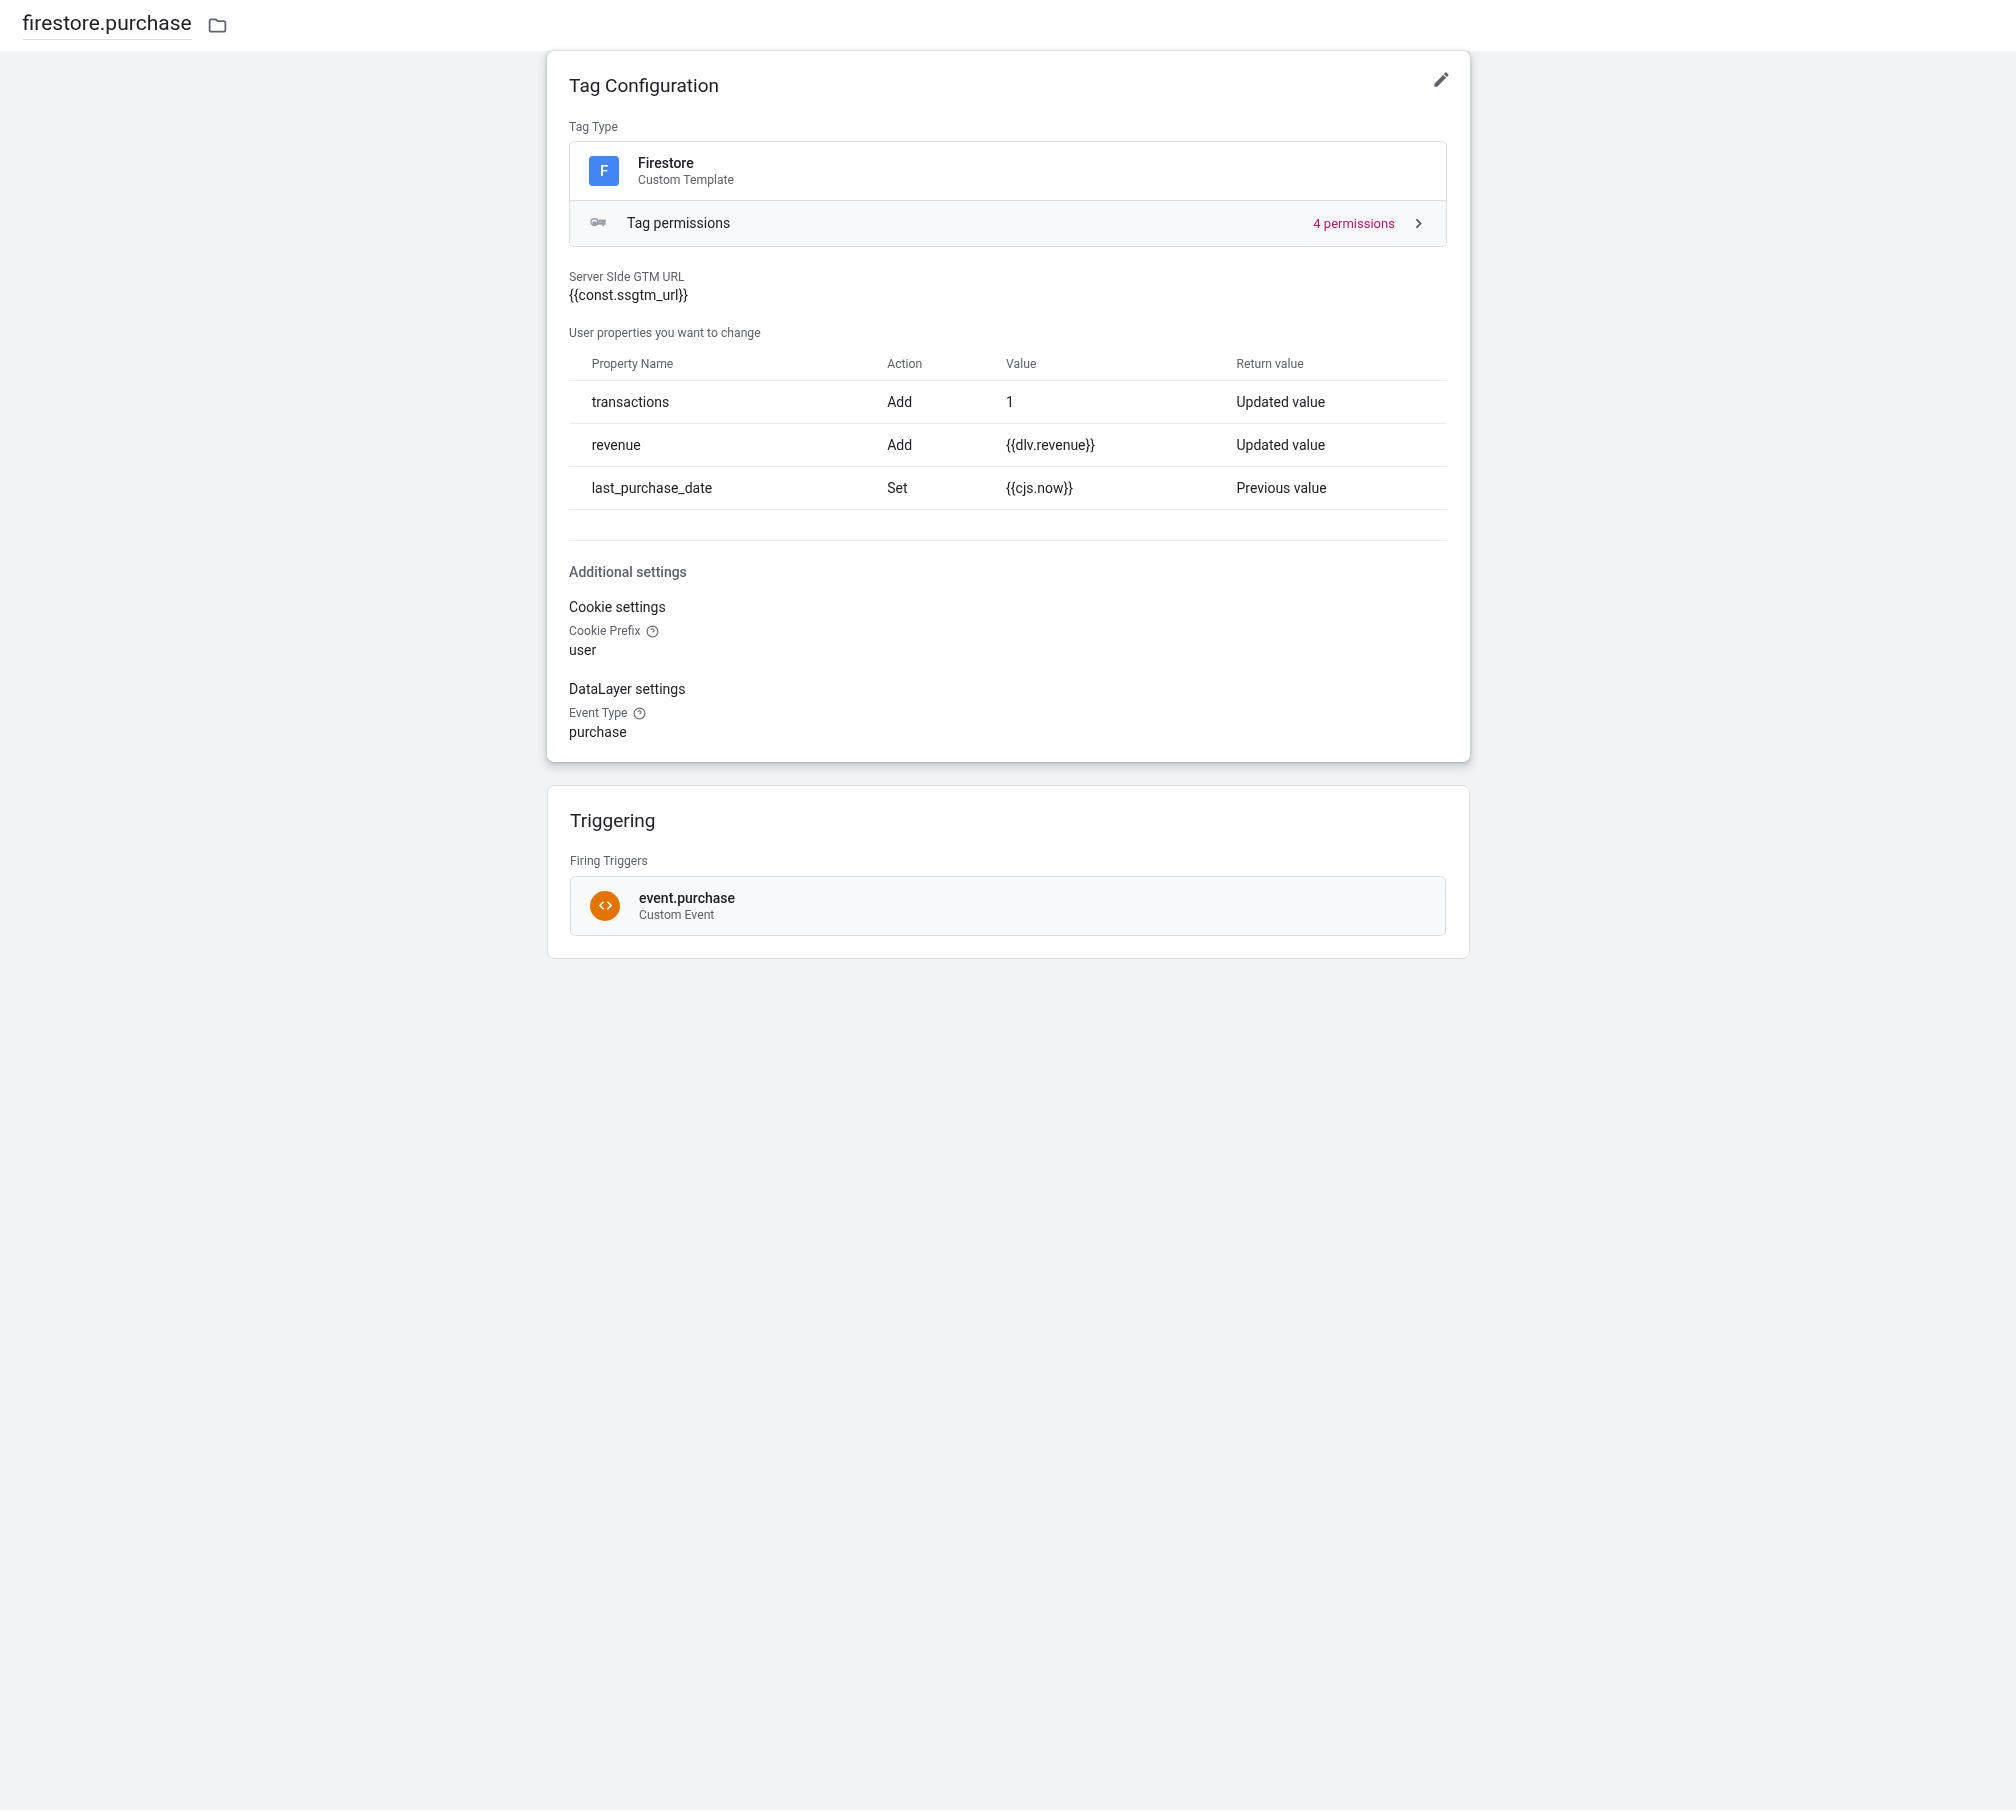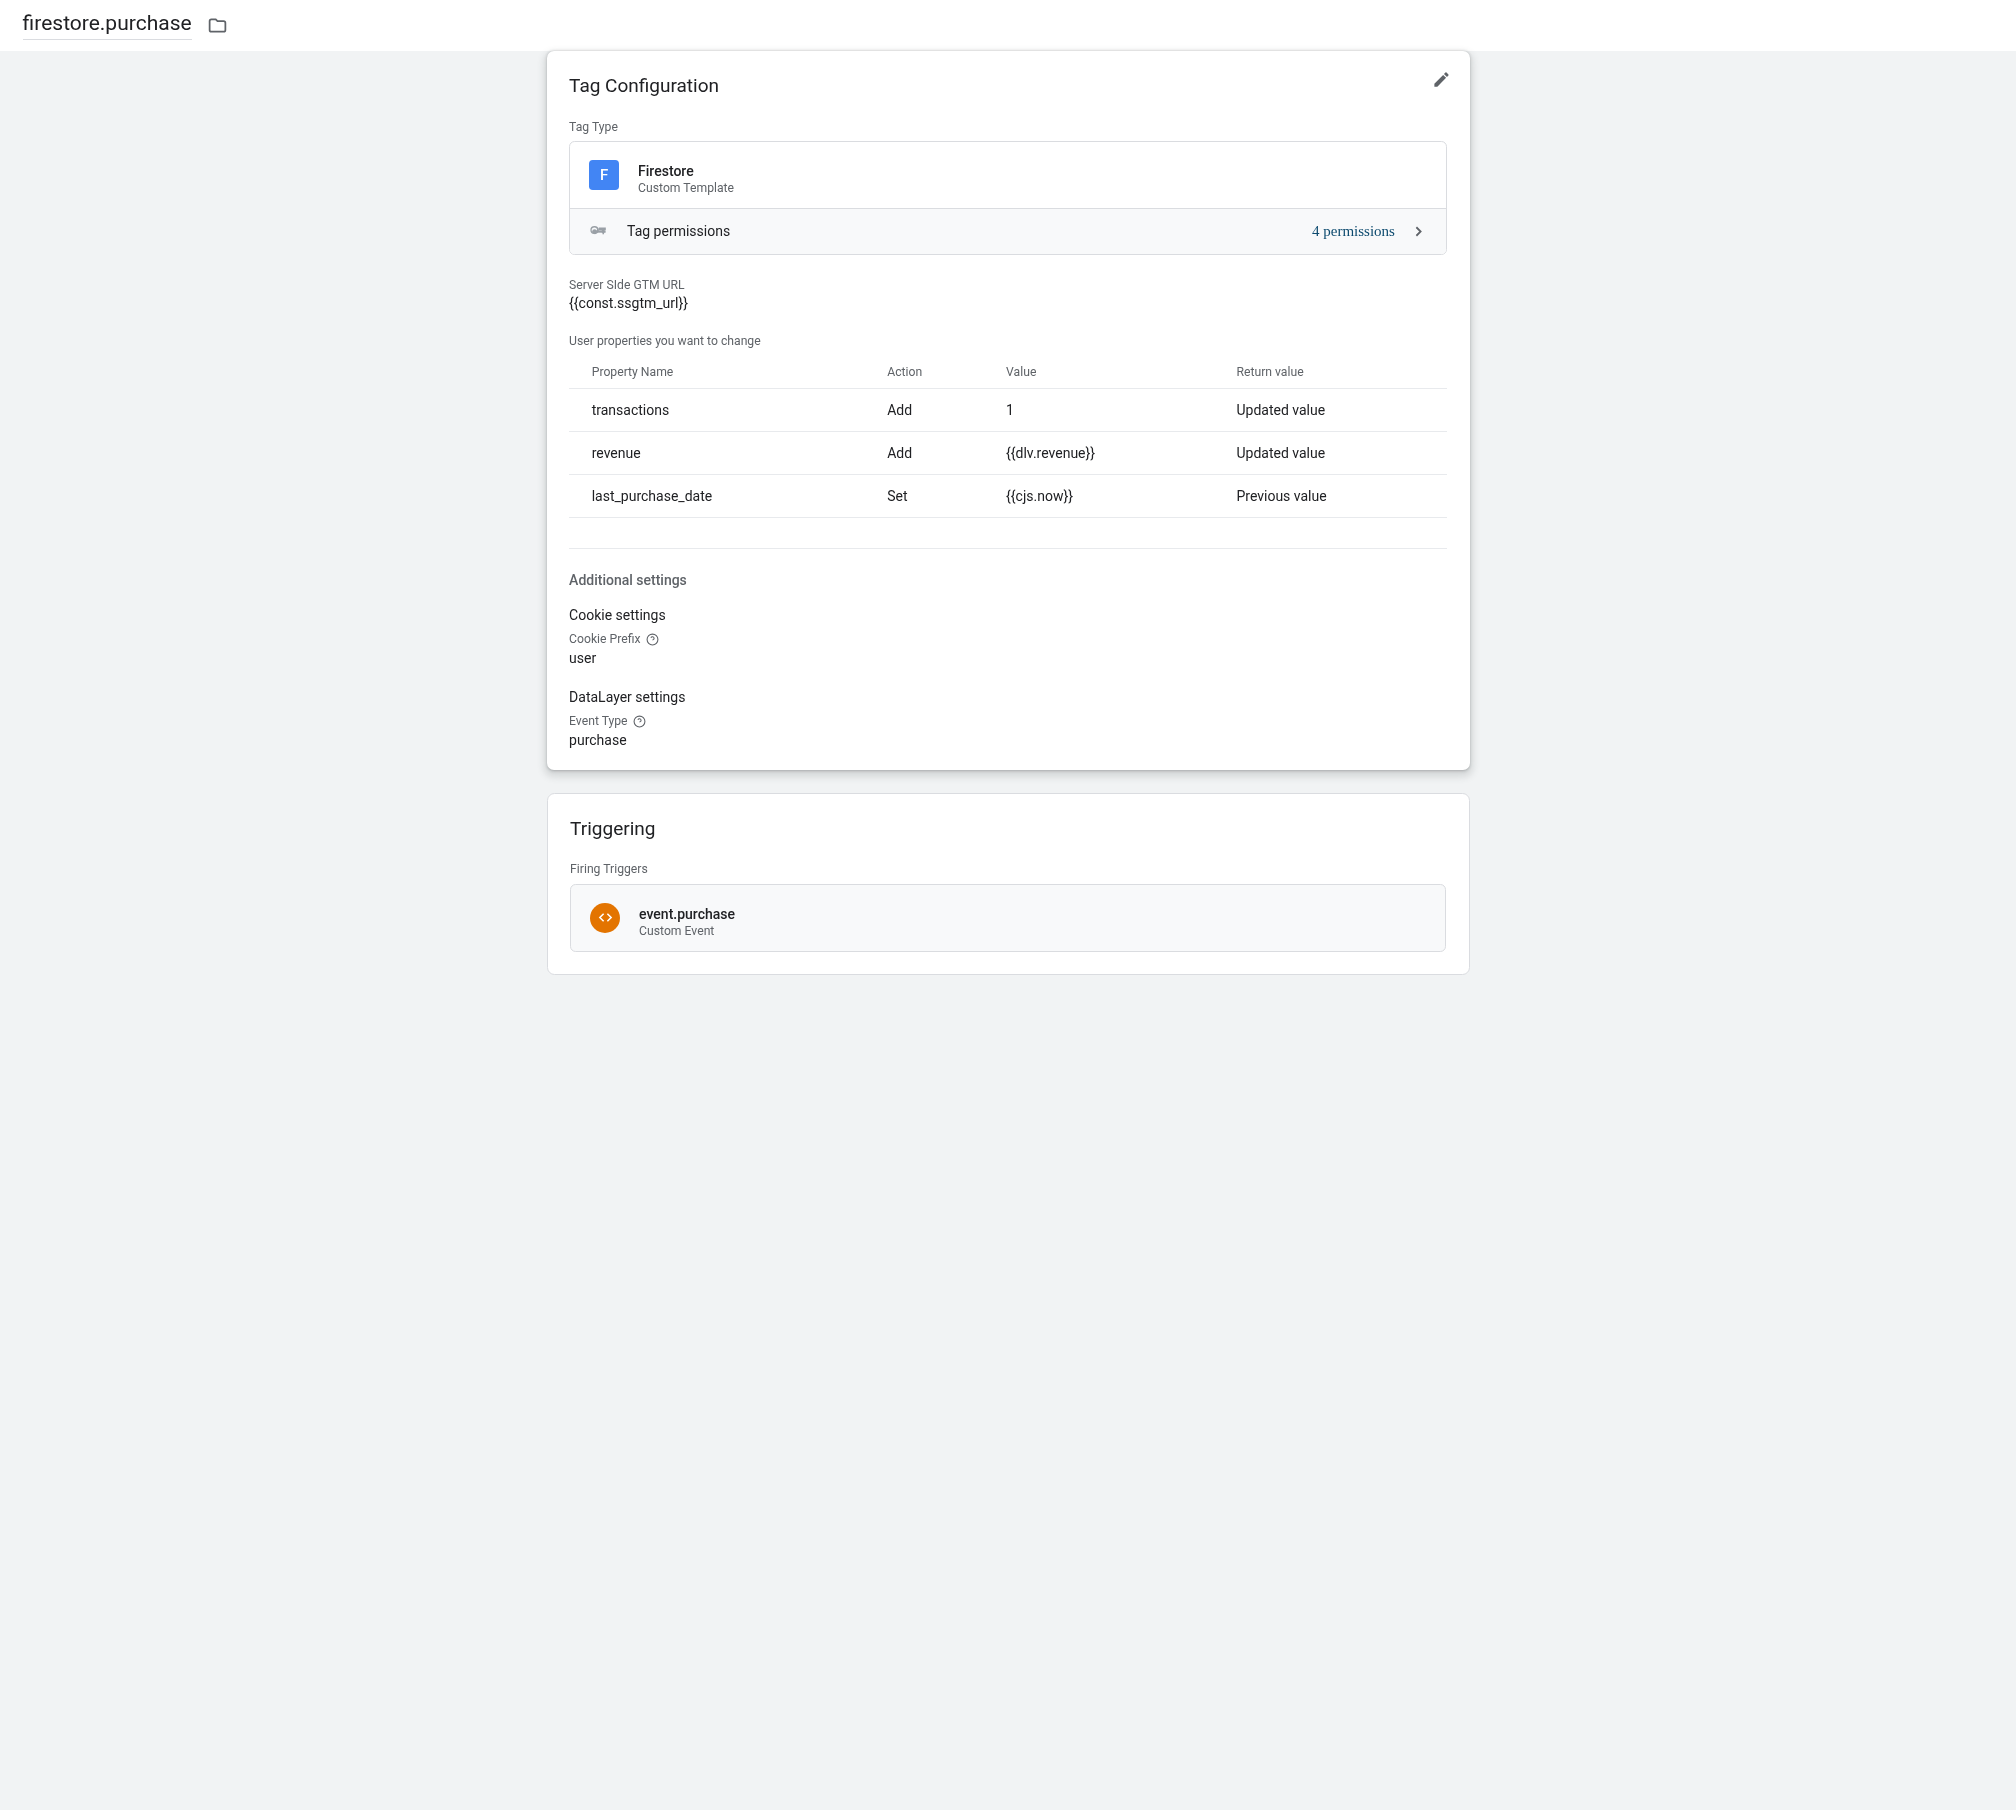--- a/index.html
+++ b/index.html
@@ -104,21 +104,20 @@
       display: flex;
       align-items: center;
       justify-content: center;
       color: #fff;
       font-weight: 500;
       font-size: 15px;
     }
     .tag-info {
       display: flex;
       flex-direction: column;
-      margin-top: 8px;
     }
     .tag-title {
       font-size: 14px;
       font-weight: 500;
       color: #202124;
     }
     .tag-subtitle {
       font-size: 12.2px;
       color: #5f6368;
       margin-top: 1.9px;
@@ -136,23 +135,22 @@
     .perm-text {
       font-size: 14px;
       color: #202124;
     }
     .perm-right {
       display: flex;
       align-items: center;
       gap: 15px;
     }
     .perm-count {
-      font-size: 15px;
-      color: #0c4a6e;
-      font-family: Liberation Serif, serif;
+      font-size: 13px;
+      color: #be185d;
     }
     .chevron-icon {
       width: 17px;
       height: 17px;
       color: #5f6368;
     }
     .field-group {
       margin-bottom: 22.6px;
     }
     .field-value {

